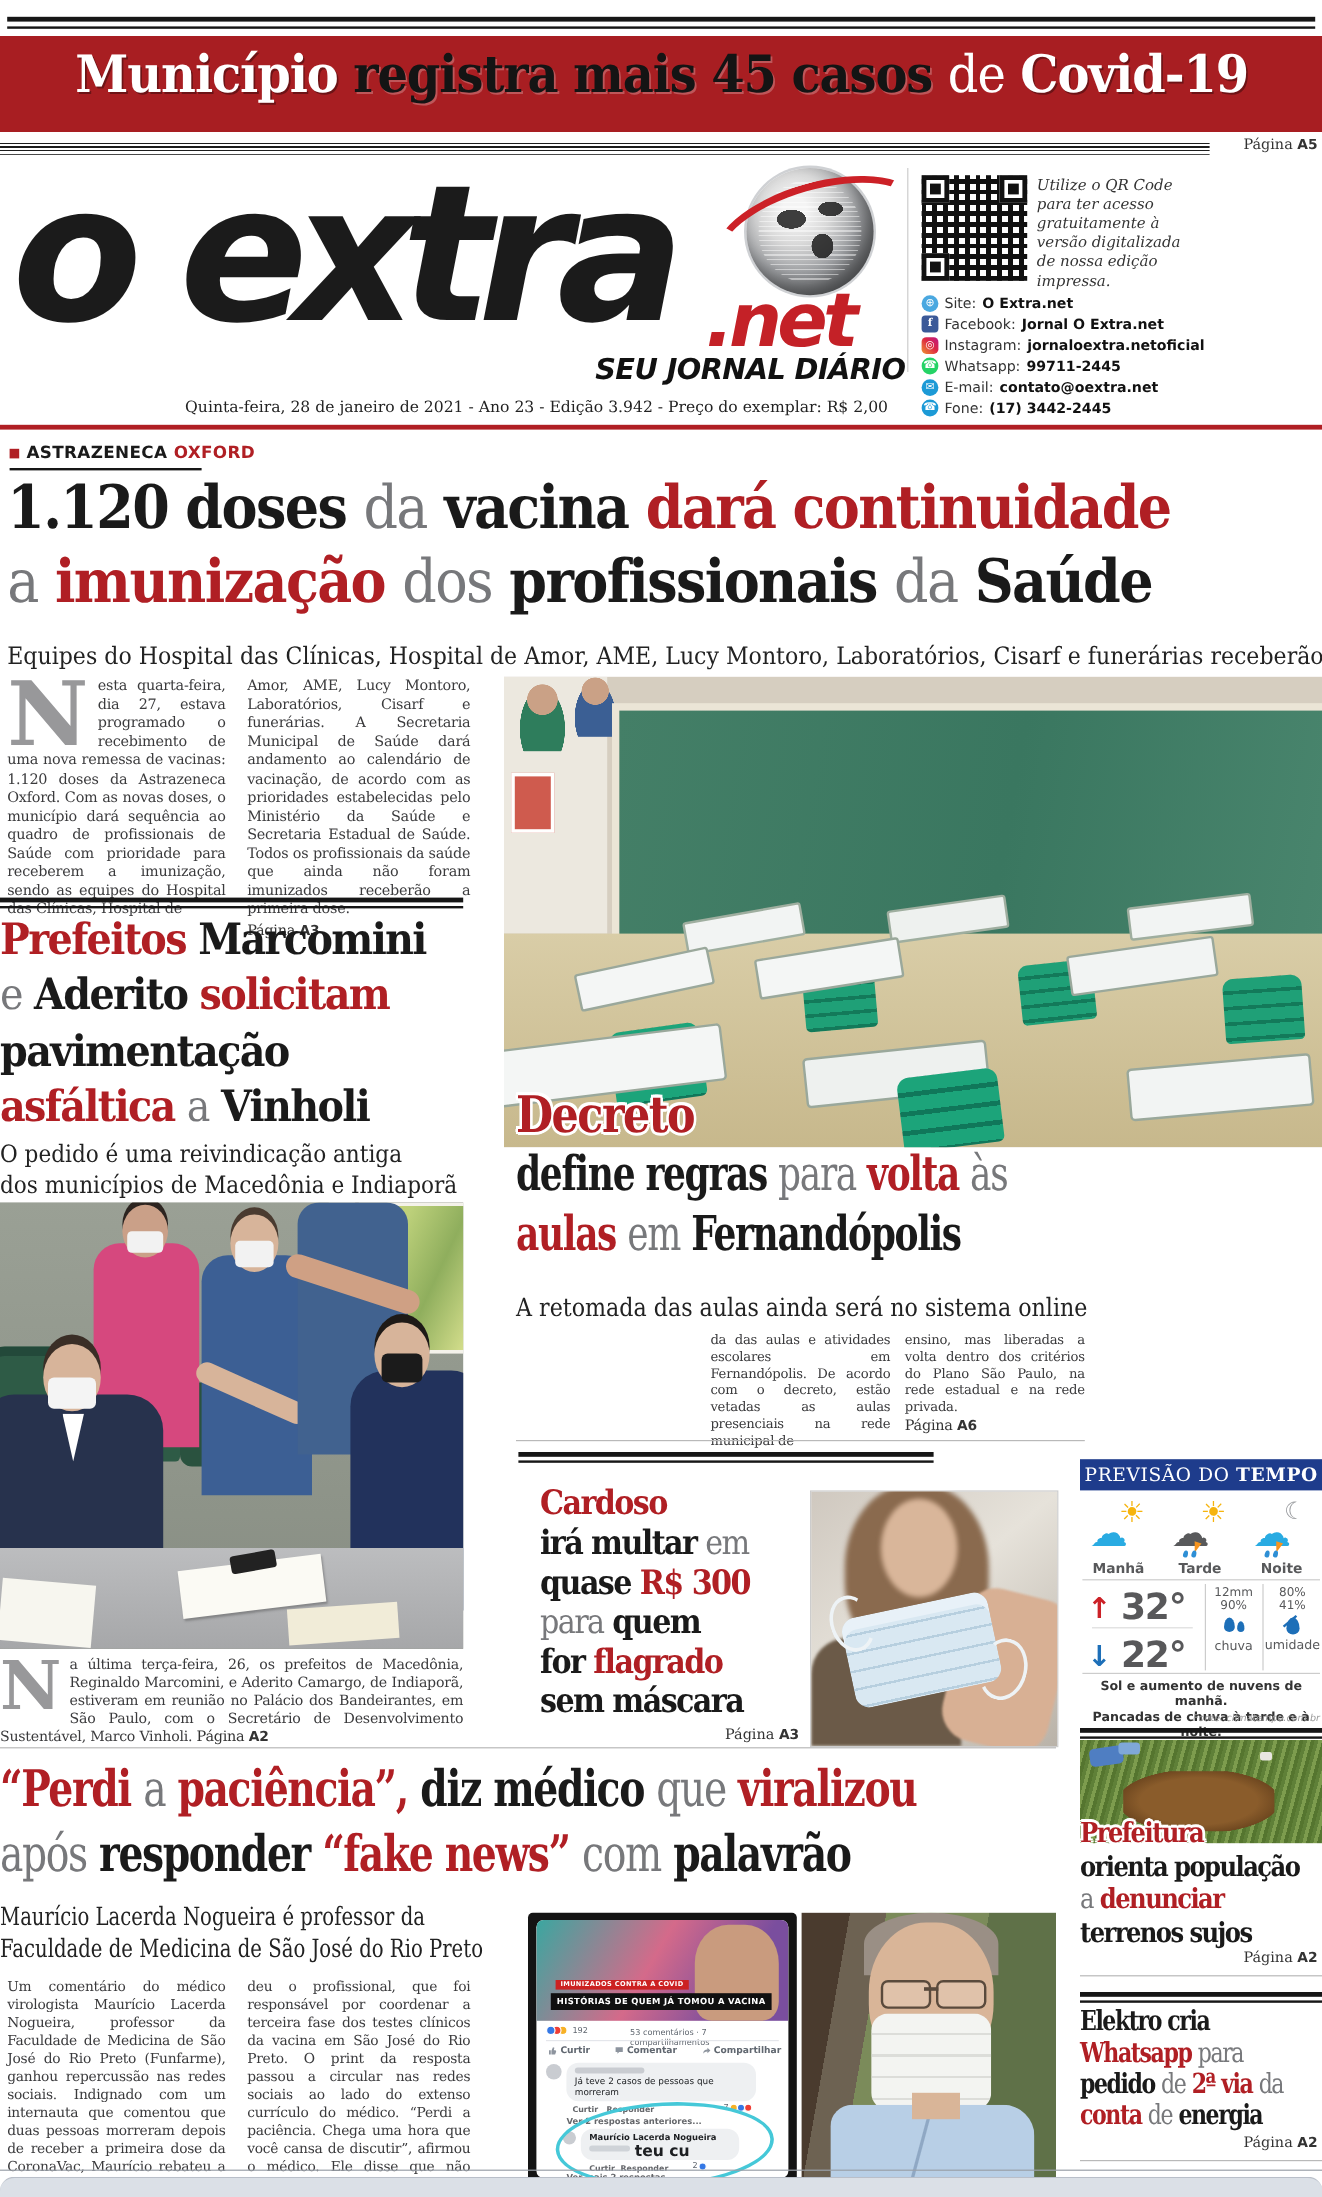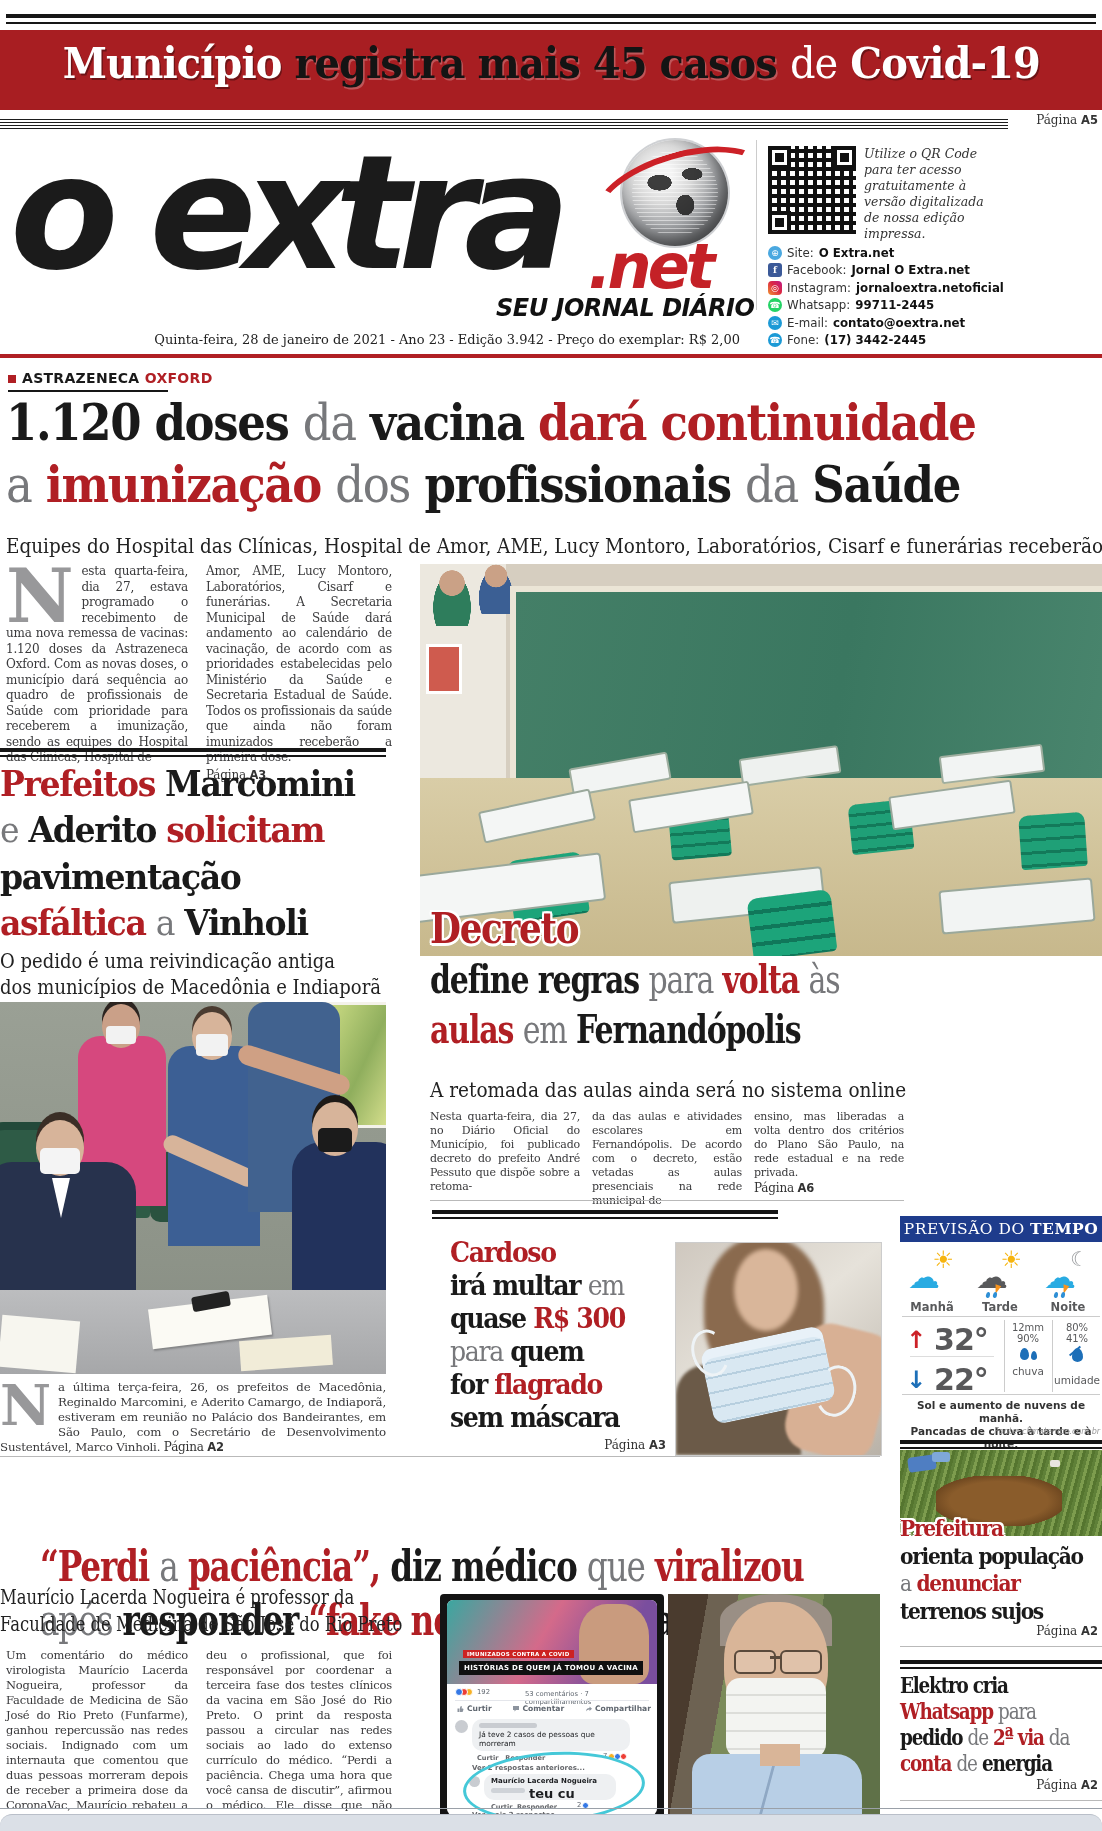--- a/index.html
+++ b/index.html
@@ -211,21 +211,20 @@
     <div class="ph" style="left:330px;top:330px;width:84px;height:62px;background:repeating-linear-gradient(#1ca47a 0 12px,#10775a 12px 16px);border-radius:10px 10px 5px 5px;transform:rotate(-7deg);"></div>
     <div class="ph" style="left:520px;top:320px;width:150px;height:40px;background:#f2f4f3;border:2px solid #9aa89b;border-radius:4px;transform:rotate(-5deg);"></div>
   </div>
 
   <div class="abs" style="left:430px;top:904px;z-index:5;">
     <span class="hl-line sx85 outlined" style="font-size:42px;line-height:50px;color:#b01f24;">Decreto</span>
     <span class="hl-line sx75" style="font-size:40px;line-height:50px;"><span class="part part-b">define regras</span> <span class="part part-g">para</span> <span class="part part-r">volta</span> <span class="part part-g">às</span></span>
     <span class="hl-line sx75" style="font-size:40px;line-height:50px;"><span class="part part-r">aulas</span> <span class="part part-g">em</span> <span class="part part-b">Fernandópolis</span></span>
   </div>
   <span class="abs subhead sx88" style="left:430px;top:1078px;font-size:21px;">A retomada das aulas ainda será no sistema online</span>
-  <div class="abs body" style="left:430px;top:1110px;width:150px;height:86px;font-size:11px;line-height:14px;">Nesta quarta-feira, dia 27, no Diário Oficial do Município, foi publicado decreto do prefeito André Pessuto que dispõe sobre a retoma-</div>
   <div class="abs body" style="left:592px;top:1110px;width:150px;height:86px;font-size:11px;line-height:14px;">da das aulas e atividades escolares em Fernandópolis. De acordo com o decreto, estão vetadas as aulas presenciais na rede municipal de</div>
   <div class="abs body" style="left:754px;top:1110px;width:150px;height:86px;font-size:11px;line-height:14px;">
     <span>ensino, mas liberadas a volta dentro dos critérios do Plano São Paulo, na rede estadual e na rede privada.</span>
     <span class="pref" style="display:block;margin-top:1px;"><span>Página</span> <b>A6</b></span>
   </div>
   <div class="abs thinrule" style="left:430px;top:1200px;width:474px;"></div>
 
   <div class="abs drule" style="left:0;top:748px;width:386px;"></div>
   <div class="abs" style="left:0;top:760px;">
     <span class="hl-line sx92" style="font-size:36px;line-height:46px;"><span class="part part-r">Prefeitos</span> <span class="part part-b">Marcomini</span></span>
@@ -343,33 +342,33 @@
     <div class="wsmall" style="position:absolute;left:106px;top:106px;width:44px;">
       <div>12mm</div>
         <div>90%</div>
       <div style="margin-top:4px;"><span class="bigdrop"></span><span class="bigdrop" style="width:6px;height:9px;margin-left:2px;"></span></div>
       <div style="margin-top:3px;font-size:10.5px;">chuva</div>
     </div>
     <div class="wsmall" style="position:absolute;left:154px;top:106px;width:46px;">
       <div>80%</div>
         <div>41%</div>
       <div style="margin-top:4px;position:relative;"><span class="bigdrop" style="width:11px;height:14px;"></span><span style="position:absolute;left:14px;top:2px;width:14px;height:2px;background:#1d6fb8;transform:rotate(-40deg);"></span></div>
-      <div style="margin-top:10px;font-size:10.5px;">umidade</div>
+      <div style="margin-top:0;font-size:10.5px;">umidade</div>
     </div>
     <div style="position:absolute;left:2px;top:178px;width:198px;height:1px;background:#ccc;"></div>
     <div class="wsum" style="position:absolute;left:0;top:183px;width:202px;">
       <div>Sol e aumento de nuvens de manhã.</div>
         <div>Pancadas de chuva à tarde e à noite.</div>
     </div>
     <div class="wsrc" style="position:absolute;left:0;top:211px;width:200px;">Fonte: climatempo.com.br</div>
   </div>
 
   <div class="abs thinrule" style="left:0;top:1456px;width:880px;"></div>
 
-  <div class="abs" style="left:0;top:1540px;padding-left:40px;">
+  <div class="abs" style="left:0;top:1464px;">
     <span class="hl-line sx78" style="font-size:42px;line-height:54px;"><span class="part part-r">“Perdi</span> <span class="part part-g">a</span> <span class="part part-r">paciência”,</span> <span class="part part-b">diz médico</span> <span class="part part-g">que</span> <span class="part part-r">viralizou</span></span>
     <span class="hl-line sx78" style="font-size:42px;line-height:54px;"><span class="part part-g">após</span> <span class="part part-b">responder</span> <span class="part part-r">“fake news”</span> <span class="part part-g">com</span> <span class="part part-b">palavrão</span></span>
   </div>
   <div class="abs" style="left:0;top:1584px;">
     <span class="subhead sx78" style="font-size:21px;line-height:27px;">Maurício Lacerda Nogueira é professor da</span>
     <span class="subhead sx78" style="font-size:21px;line-height:27px;">Faculdade de Medicina de São José do Rio Preto</span>
   </div>
   <div class="abs body" style="left:6px;top:1648px;width:182px;height:180px;font-size:11.5px;line-height:15px;">Um comentário do médico virologista Maurício Lacerda Nogueira, professor da Faculdade de Medicina de São José do Rio Preto (Funfarme), ganhou repercussão nas redes sociais. Indignado com um internauta que comentou que duas pessoas morreram depois de receber a primeira dose da CoronaVac, Maurício rebateu a fake news com palavrão. “Teu cu”, respon-</div>
   <div class="abs body" style="left:206px;top:1648px;width:186px;height:180px;font-size:11.5px;line-height:15px;">
     <span>deu o profissional, que foi responsável por coordenar a terceira fase dos testes clínicos da vacina em São José do Rio Preto. O print da resposta passou a circular nas redes sociais ao lado do extenso currículo do médico. “Perdi a paciência. Chega uma hora que você cansa de discutir”, afirmou o médico. Ele disse que não esperava que a resposta fosse repercutir tanto.</span>

